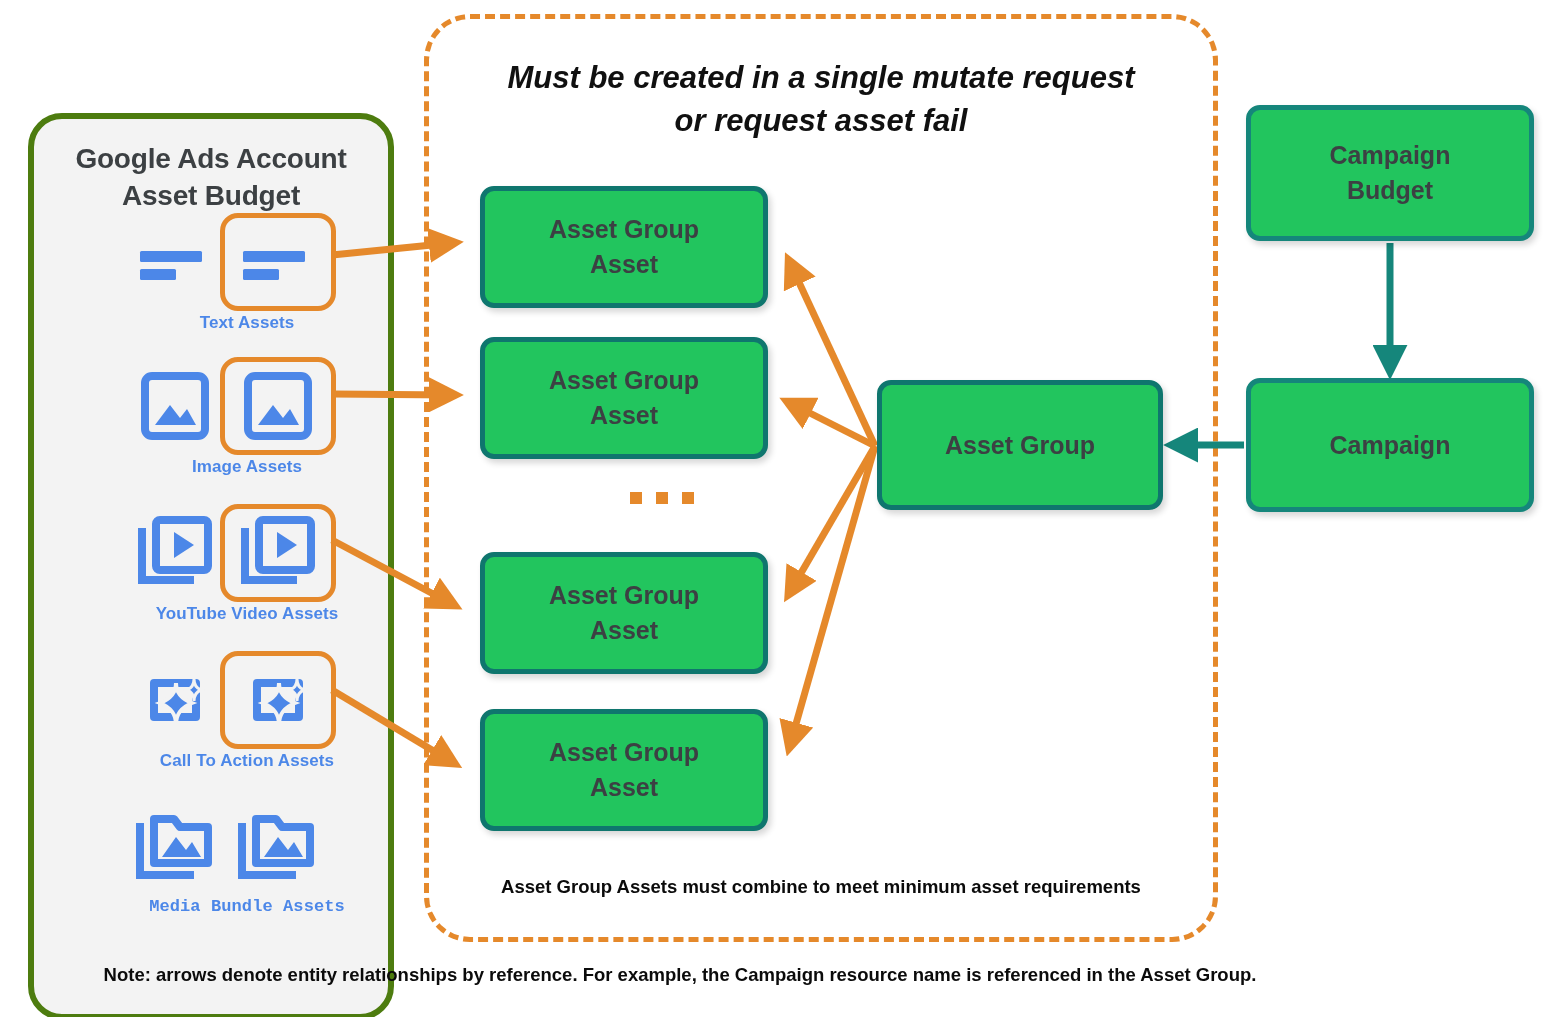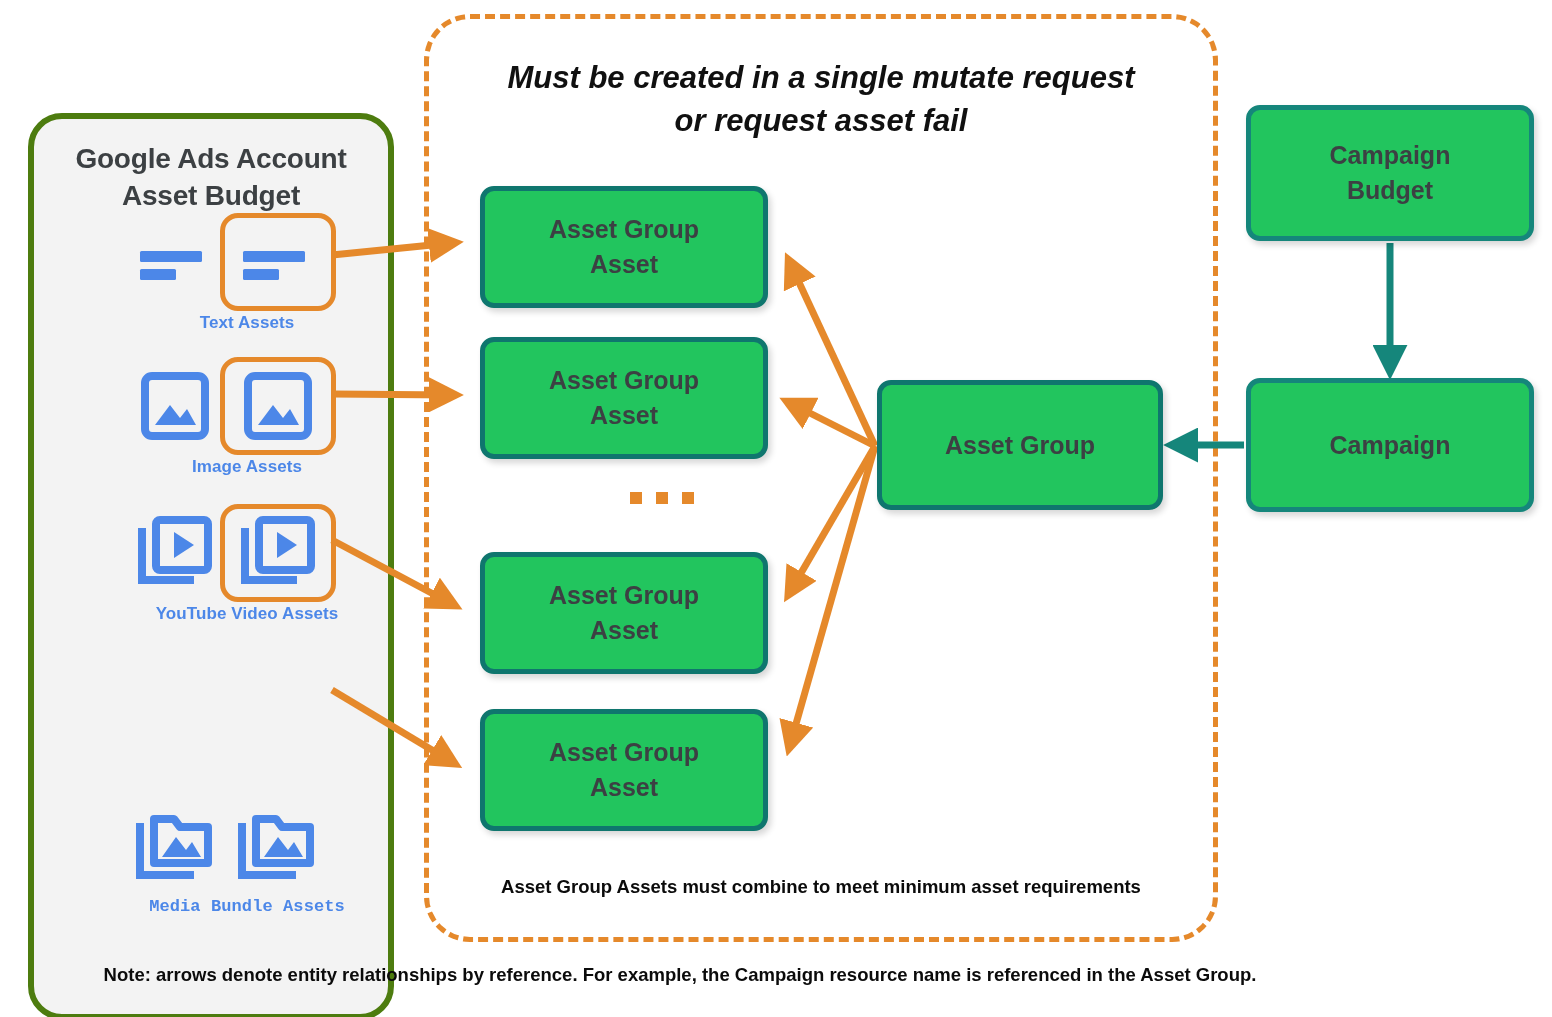--- a/index.html
+++ b/index.html
@@ -329,20 +329,41 @@
               <path d="M10 22 L10 70 L58 70" fill="none" stroke="#4c87e8" stroke-width="8" stroke-linecap="square"></path>
               <rect x="24" y="10" width="52" height="50" rx="4" fill="none" stroke="#4c87e8" stroke-width="8"></rect>
               <path d="M42 22 L62 35 L42 48 Z" fill="#4c87e8"></path>
             </svg>
           </div>
         </div>
       </div>
       <div class="asset-caption">YouTube Video  Assets</div>
     </div>
 
+    <div class="asset-row" style="top:532px;">
+      <div class="asset-icons">
+        <div class="icon-plain">
+          <svg viewBox="0 0 86 86" width="86" height="86">
+            <path d="M22 26 L64 26 L64 60 L22 60 Z" fill="none" stroke="#4c87e8" stroke-width="8" stroke-linejoin="round"></path>
+            <path d="M44 68 C44 56 50 50 60 46 C50 42 44 36 44 26 C44 36 38 42 28 46 C38 50 44 56 44 68 Z" fill="#4c87e8" stroke="#f3f3f3" stroke-width="4"></path>
+            <path d="M62 22 C62 28 64 31 69 33 C64 35 62 38 62 44 C62 38 60 35 55 33 C60 31 62 28 62 22 Z" fill="#4c87e8" stroke="#f3f3f3" stroke-width="3"></path>
+          </svg>
+        </div>
+        <div class="icon-boxed">
+          <div class="glyph-holder">
+            <svg viewBox="0 0 86 86" width="86" height="86">
+              <path d="M22 26 L64 26 L64 60 L22 60 Z" fill="none" stroke="#4c87e8" stroke-width="8" stroke-linejoin="round"></path>
+              <path d="M44 68 C44 56 50 50 60 46 C50 42 44 36 44 26 C44 36 38 42 28 46 C38 50 44 56 44 68 Z" fill="#4c87e8" stroke="#f3f3f3" stroke-width="4"></path>
+              <path d="M62 22 C62 28 64 31 69 33 C64 35 62 38 62 44 C62 38 60 35 55 33 C60 31 62 28 62 22 Z" fill="#4c87e8" stroke="#f3f3f3" stroke-width="3"></path>
+            </svg>
+          </div>
+        </div>
+      </div>
+      <div class="asset-caption">Call To Action Assets</div>
+    </div>
 
     <div class="asset-row icon-nobox-pair" style="top:678px;font-family:Liberation Mono, monospace;">
       <div class="asset-icons">
         <div class="icon-plain">
           <svg viewBox="0 0 86 86" width="86" height="86">
             <path d="M8 24 L8 72 L58 72" fill="none" stroke="#4c87e8" stroke-width="8" stroke-linecap="square"></path>
             <path d="M22 16 L42 16 L48 24 L76 24 L76 60 L22 60 Z" fill="none" stroke="#4c87e8" stroke-width="8" stroke-linejoin="round"></path>
             <path d="M30 54 L44 34 L54 47 L60 39 L69 54 Z" fill="#4c87e8"></path>
           </svg>
         </div>

